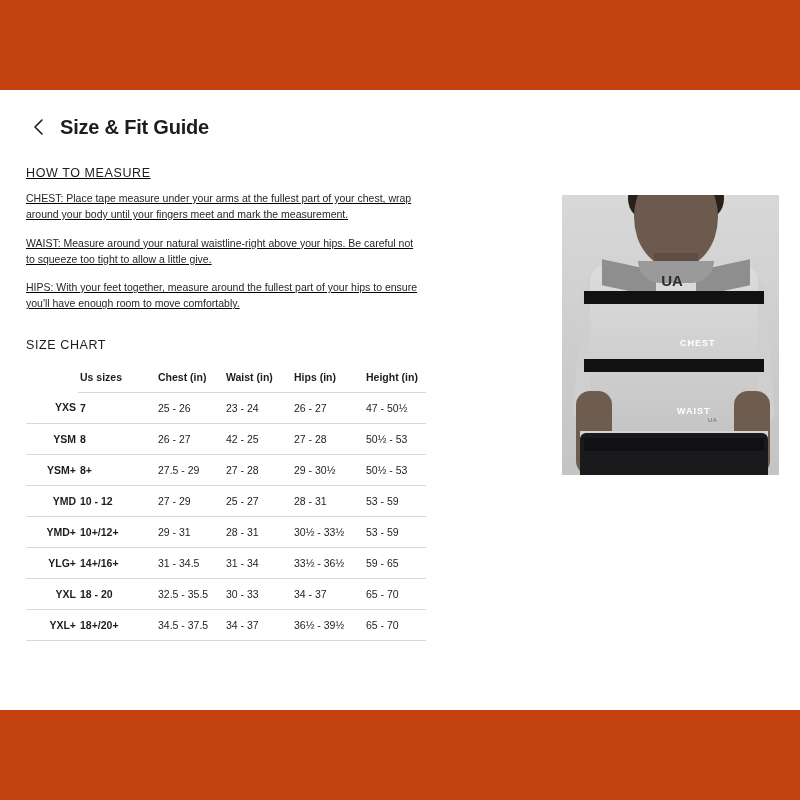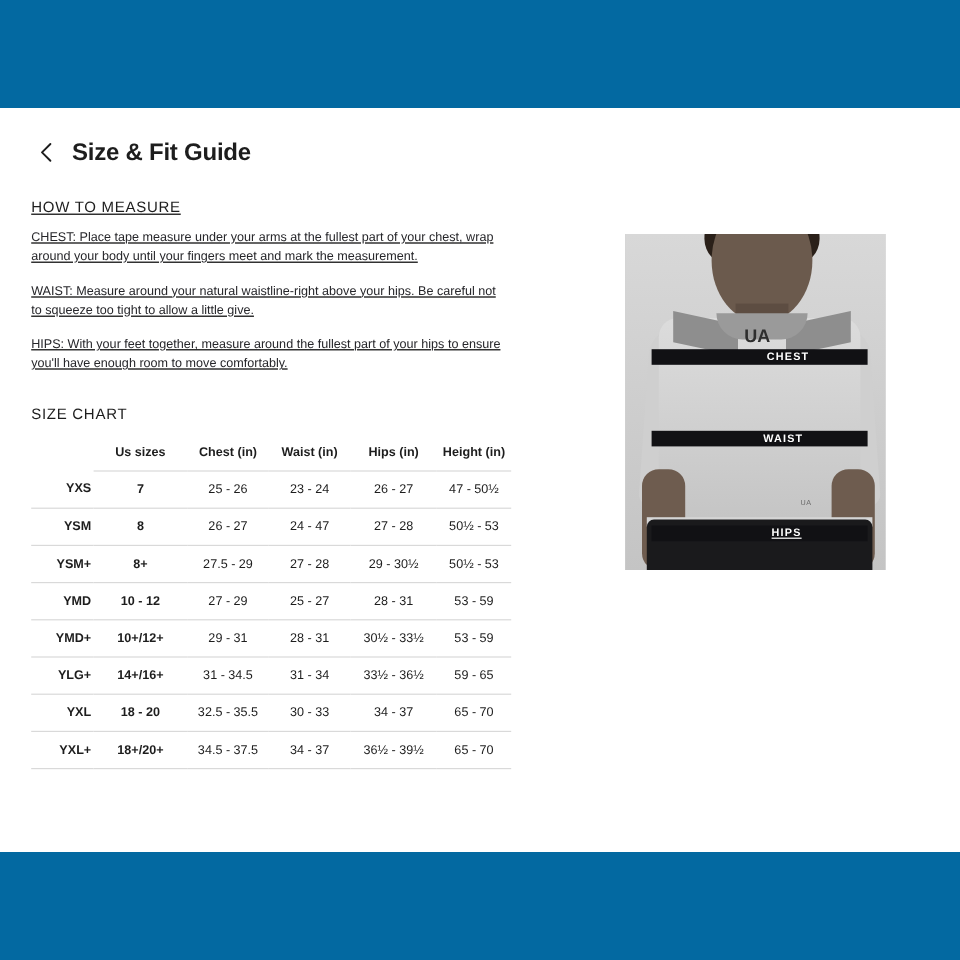--- a/index.html
+++ b/index.html
@@ -9,21 +9,21 @@
     width: 800px;
     height: 800px;
     overflow: hidden;
   }
   * { box-sizing: border-box; }
 
   .screen {
     position: relative;
     width: 800px;
     height: 800px;
-    background: #0369a1;
+    background: #c2410c;
     font-family: "Liberation Sans", sans-serif;
   }
 
   .page {
     position: absolute;
     left: 0;
     top: 90px;
     width: 800px;
     height: 620px;
     background: #ffffff;
@@ -79,21 +79,21 @@
     line-height: 1.55;
     color: #26262a;
     margin: 0 0 12px 0;
     max-width: 398px;
   }
   .measure-p:last-child { margin-bottom: 0; }
 
   
   .model-figure {
     position: absolute;
-    left: 521px;
+    left: 562px;
     top: 105px;
     width: 217px;
     height: 280px;
     background: #c9c9c9;
     overflow: hidden;
   }
   .model-bg {
     position: absolute;
     inset: 0;
     background:
@@ -237,20 +237,21 @@
     background: #111114;
     height: 13px;
   }
   .m-bar-label {
     position: absolute;
     font-size: 9px;
     font-weight: bold;
     color: #ffffff;
     letter-spacing: 1px;
     line-height: 13px;
+    margin-top: 46px;
   }
   .m-bar.chest { left: 22px; top: 96px; width: 180px; }
   .m-bar-label.chest { left: 118px; top: 96px; }
   .m-bar.waist { left: 22px; top: 164px; width: 180px; }
   .m-bar-label.waist { left: 115px; top: 164px; }
   .m-bar.hips { left: 22px; top: 243px; width: 180px; }
   .m-bar-label.hips { left: 122px; top: 243px; text-decoration: underline; }
   .m-tag {
     position: absolute;
     left: 146px;
@@ -269,21 +270,21 @@
     border-collapse: collapse;
     width: 400px;
     table-layout: fixed;
   }
   table.size-chart th,
   table.size-chart td {
     border-bottom: 1px solid #d9d9d9;
     padding: 9px 2px;
     font-size: 10.5px;
     color: #1d1d1d;
-    text-align: center;
+    text-align: left;
     white-space: nowrap;
   }
   table.size-chart thead th {
     border-bottom: 1px solid #d9d9d9;
     font-weight: bold;
     font-size: 10.5px;
   }
   table.size-chart thead th.blank { border-bottom: none; }
   table.size-chart th.rowhead,
   table.size-chart td.rowhead {
@@ -347,21 +348,21 @@
               <td class="ussize">7</td>
               <td>25 - 26</td>
               <td>23 - 24</td>
               <td>26 - 27</td>
               <td>47 - 50½</td>
             </tr>
             <tr>
               <td class="rowhead">YSM</td>
               <td class="ussize">8</td>
               <td>26 - 27</td>
-              <td>24 - 47</td>
+              <td>42 - 25</td>
               <td>27 - 28</td>
               <td>50½ - 53</td>
             </tr>
             <tr>
               <td class="rowhead">YSM+</td>
               <td class="ussize">8+</td>
               <td>27.5 - 29</td>
               <td>27 - 28</td>
               <td>29 - 30½</td>
               <td>50½ - 53</td>

